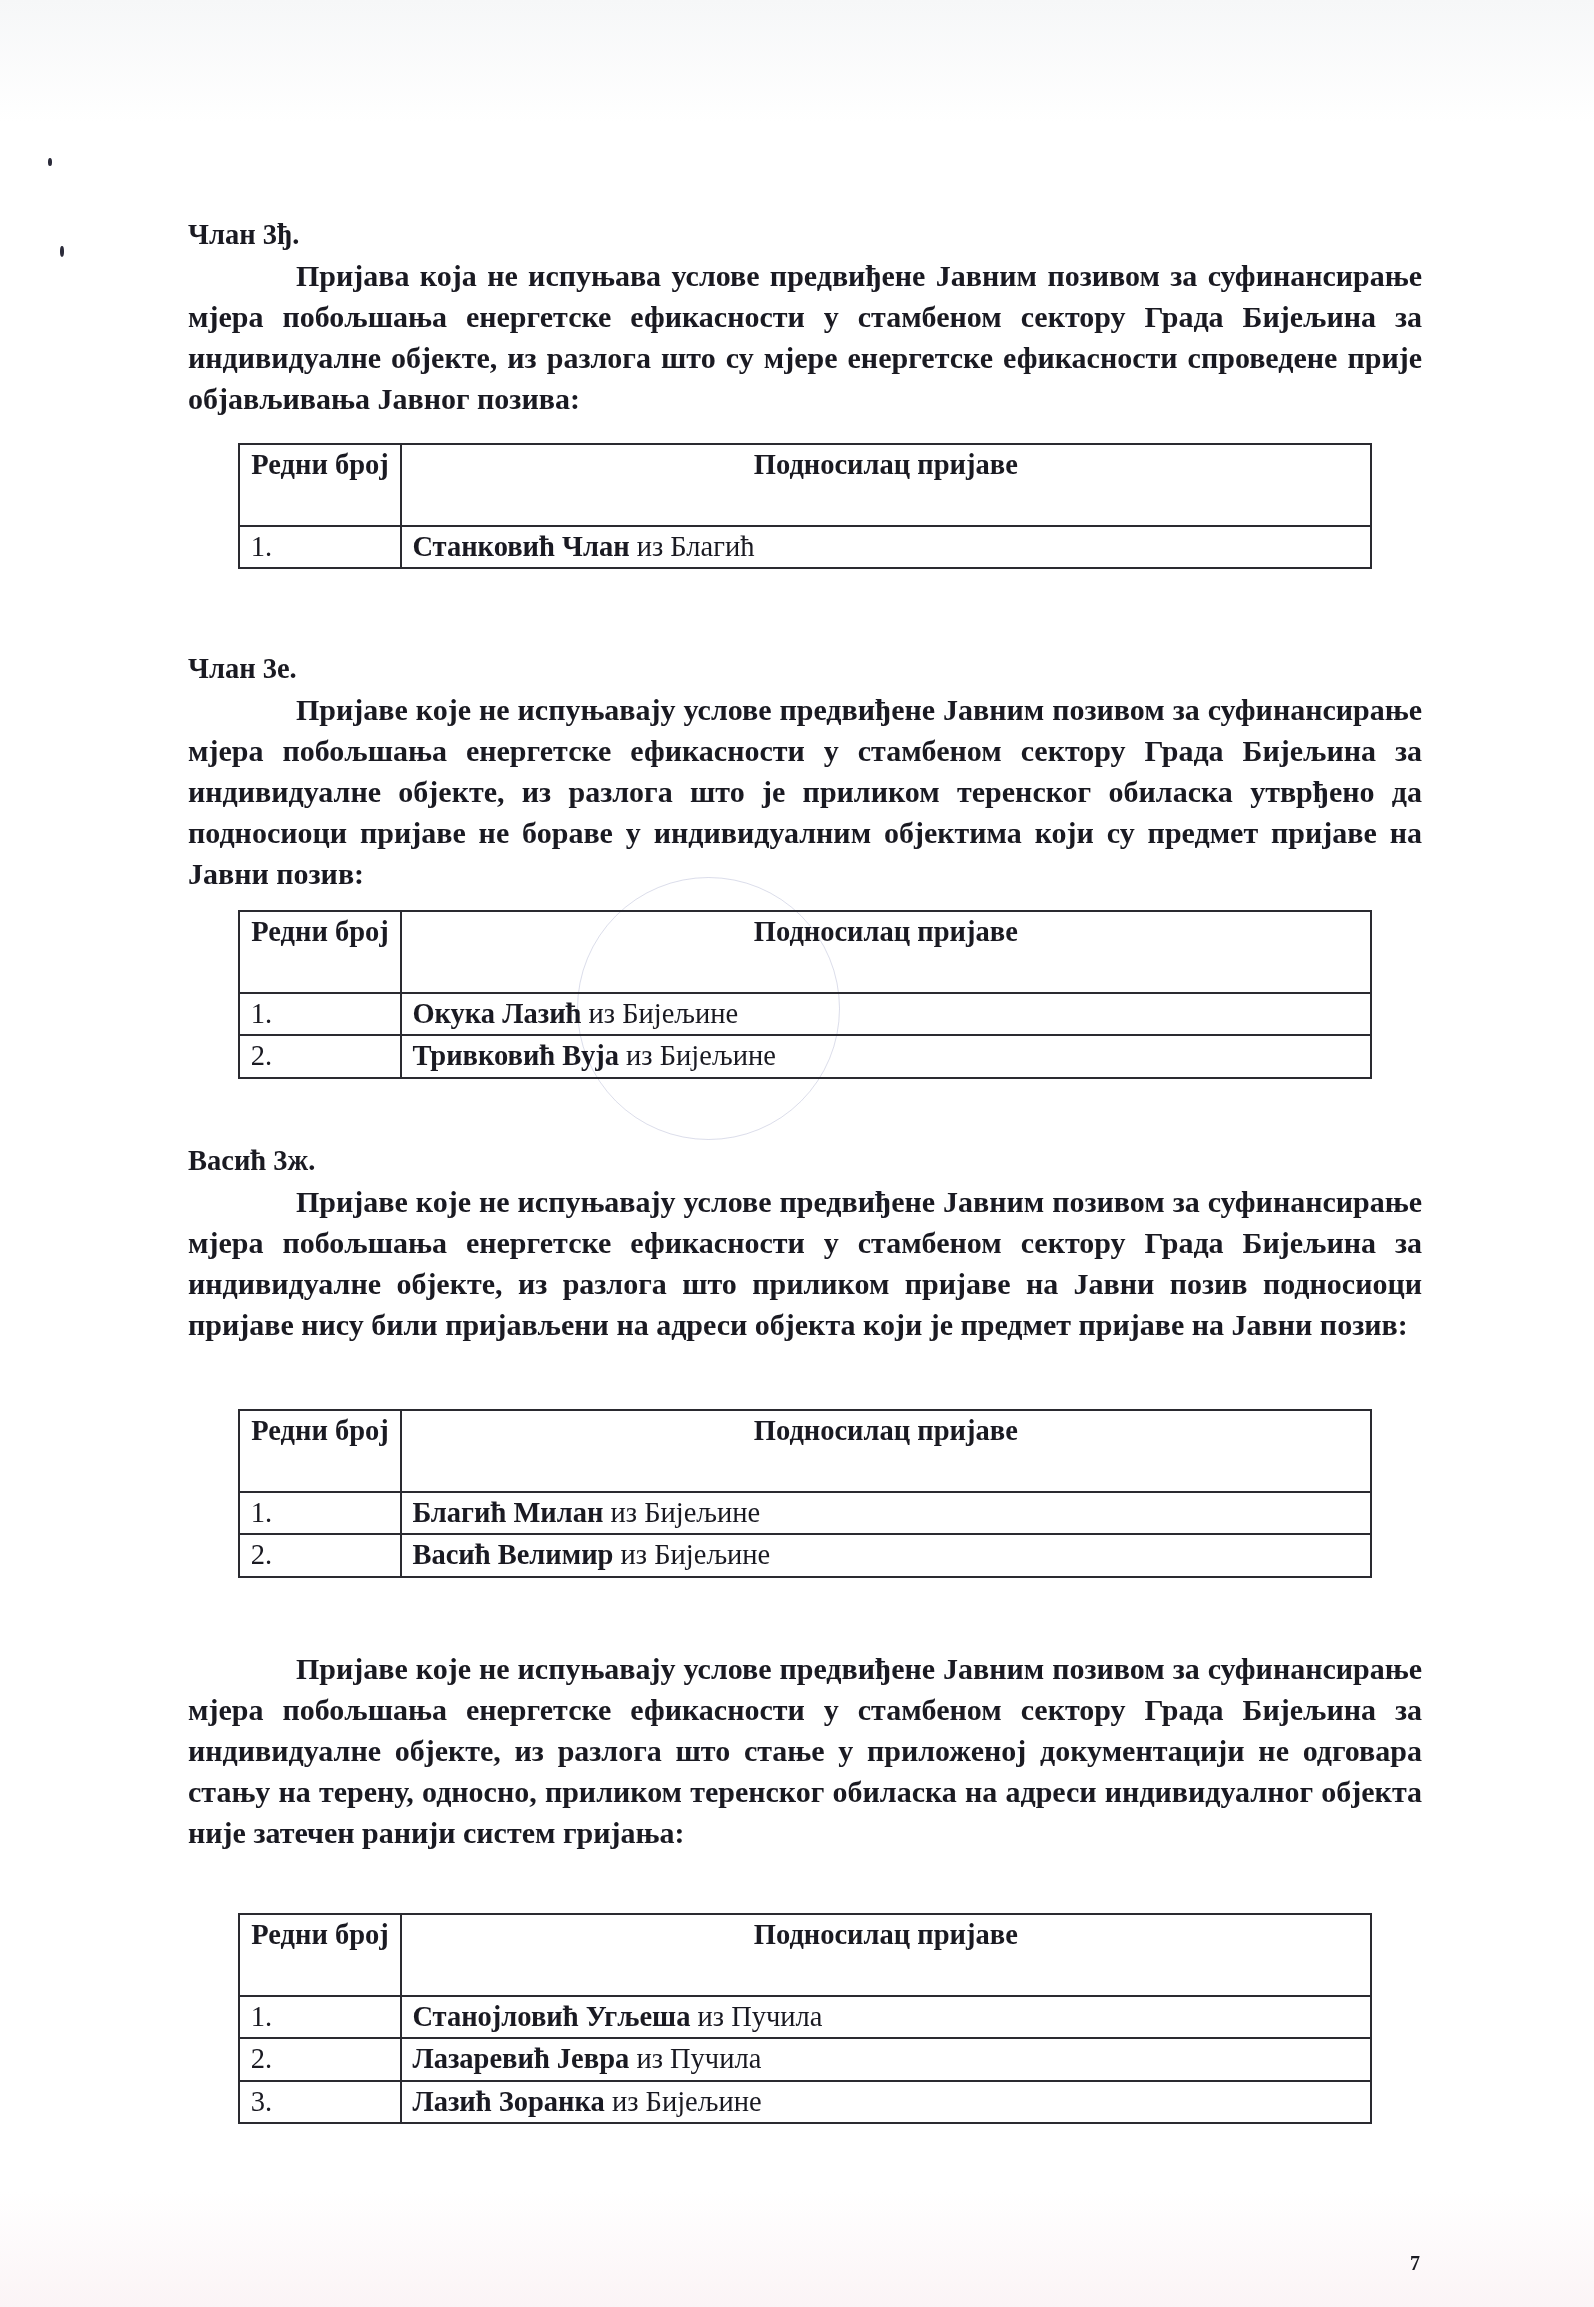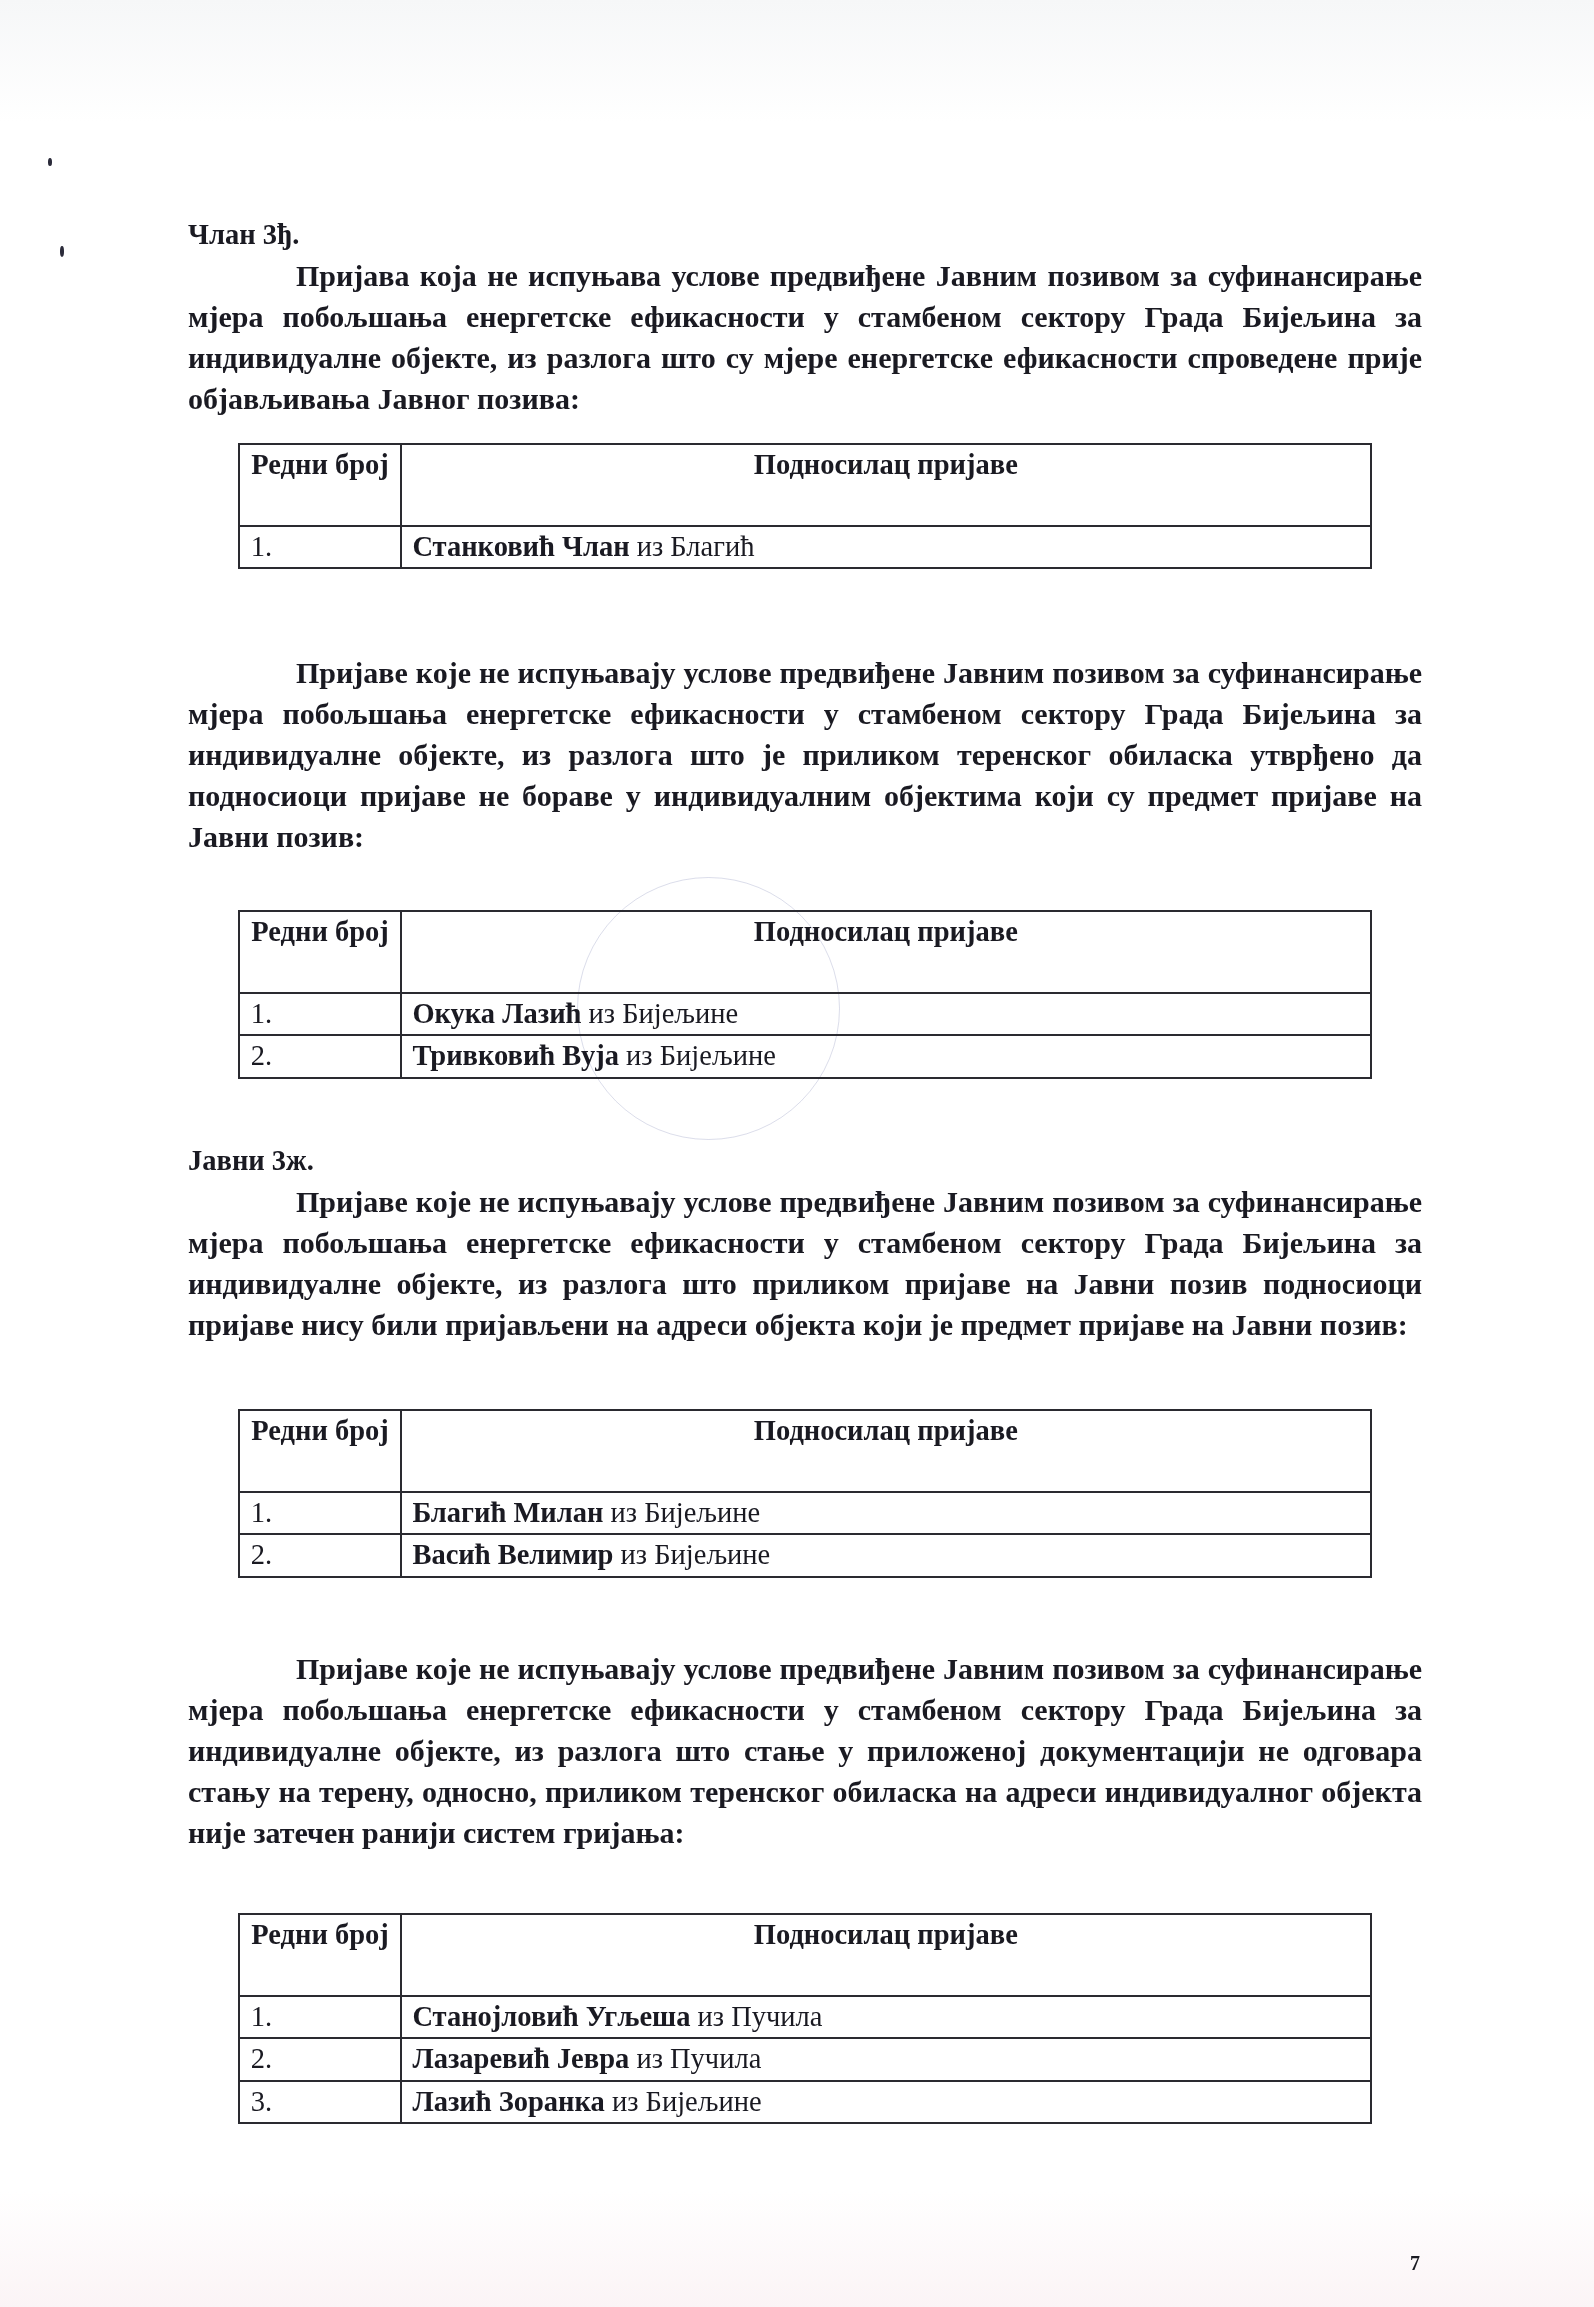--- a/index.html
+++ b/index.html
@@ -67,41 +67,42 @@
     </tr>
     <tr>
       <td class="no">1.</td>
       <td class="name"><span class="surname">Станковић Члан</span> <span class="place">из Благић</span></td>
     </tr>
   </tbody>
     </table>
 </section>
 
 <section class="section" style="top:652px;">
+  <h2 class="article-title">Члан 3е.</h2>
   <p class="article-body">Пријаве које не испуњавају услове предвиђене Јавним позивом за суфинансирање мјера побољшања енергетске ефикасности у стамбеном сектору Града Бијељина за индивидуалне објекте, из разлога што је приликом теренског обиласка утврђено да подносиоци пријаве не бораве у индивидуалним објектима који су предмет пријаве на Јавни позив:</p>
   <table class="applicants" style="top:258px;">
     <tbody>
         <tr>
       <th class="col-no">Редни број</th>
       <th class="col-name">Подносилац пријаве</th>
     </tr>
     <tr>
       <td class="no">1.</td>
       <td class="name"><span class="surname">Окука Лазић</span> <span class="place">из Бијељине</span></td>
     </tr>
     <tr>
       <td class="no">2.</td>
       <td class="name"><span class="surname">Тривковић Вуја</span> <span class="place">из Бијељине</span></td>
     </tr>
   </tbody>
     </table>
 </section>
 
 <section class="section" style="top:1144px;">
-  <h2 class="article-title">Јавни 3ж.</h2>
+  <h2 class="article-title">Васић 3ж.</h2>
   <p class="article-body">Пријаве које не испуњавају услове предвиђене Јавним позивом за суфинансирање мјера побољшања енергетске ефикасности у стамбеном сектору Града Бијељина за индивидуалне објекте, из разлога што приликом пријаве на Јавни позив подносиоци пријаве нису били пријављени на адреси објекта који је предмет пријаве на Јавни позив:</p>
   <table class="applicants" style="top:265px;">
     <tbody>
         <tr>
       <th class="col-no">Редни број</th>
       <th class="col-name">Подносилац пријаве</th>
     </tr>
     <tr>
       <td class="no">1.</td>
       <td class="name"><span class="surname">Благић Милан</span> <span class="place">из Бијељине</span></td>

